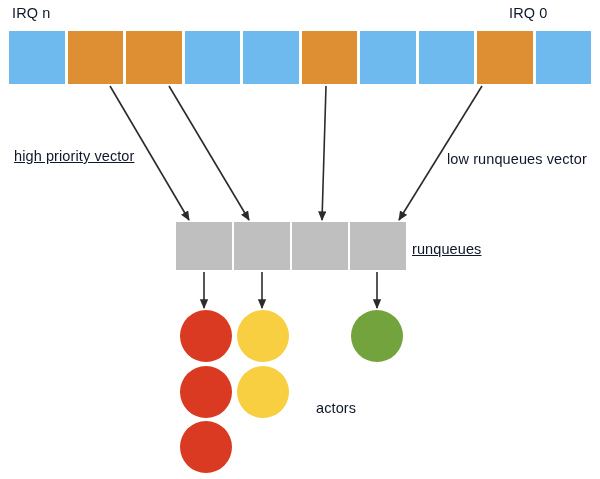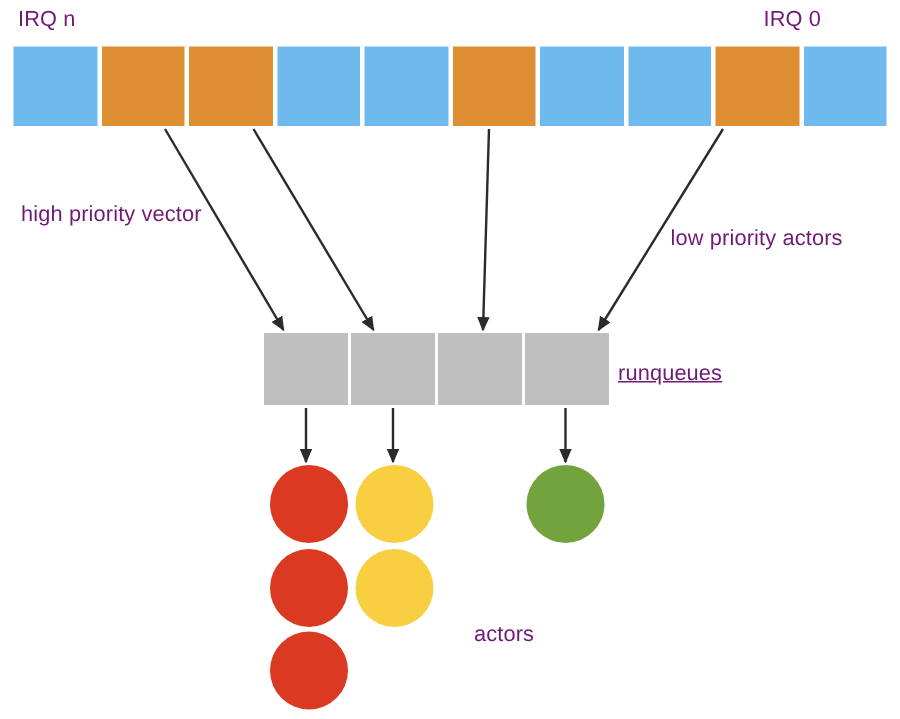--- a/index.html
+++ b/index.html
@@ -17,30 +17,30 @@
   #canvas {
     position: relative;
     width: 600px;
     height: 479px;
     background: #ffffff;
   }
   .label {
     position: absolute;
     font-size: 14.5px;
     line-height: 1;
-    color: #701a75;
+    color: #0f172a;
     white-space: nowrap;
     letter-spacing: 0.1px;
   }
   #label-irq-n { left: 12px; top: 6px; }
   #label-irq-0 { left: 509px; top: 6px; }
-  #label-high-priority { left: 14px; top: 136px; }
+  #label-high-priority { left: 14px; top: 149px; text-decoration: underline; }
   #label-low-priority { left: 447px; top: 152px; }
   #label-runqueues { left: 412px; top: 242px; text-decoration: underline; }
-  #label-actors { left: 316px; top: 416px; }
+  #label-actors { left: 316px; top: 401px; }
 
   .irq-vector {
     position: absolute;
     left: 9px;
     top: 31px;
     width: 582px;
     height: 53px;
     display: flex;
     gap: 3px;
   }
@@ -93,21 +93,21 @@
       <div class="irq-cell" style="background: rgb(110, 185, 238);"></div>
       <div class="irq-cell" style="background: rgb(110, 185, 238);"></div>
       <div class="irq-cell" style="background: rgb(222, 143, 51);"></div>
       <div class="irq-cell" style="background: rgb(110, 185, 238);"></div>
       <div class="irq-cell" style="background: rgb(110, 185, 238);"></div>
       <div class="irq-cell" style="background: rgb(222, 143, 51);"></div>
       <div class="irq-cell" style="background: rgb(110, 185, 238);"></div>
     </div>
 
   <div class="label" id="label-high-priority">high priority vector</div>
-  <div class="label" id="label-low-priority">low priority actors</div>
+  <div class="label" id="label-low-priority">low runqueues vector</div>
 
   <div class="runqueue-row">
       <div class="runqueue-cell" style="background: rgb(191, 191, 191);"></div>
       <div class="runqueue-cell" style="background: rgb(191, 191, 191);"></div>
       <div class="runqueue-cell" style="background: rgb(191, 191, 191);"></div>
       <div class="runqueue-cell" style="background: rgb(191, 191, 191);"></div>
     </div>
 
   <div class="label" id="label-runqueues">runqueues</div>
 

